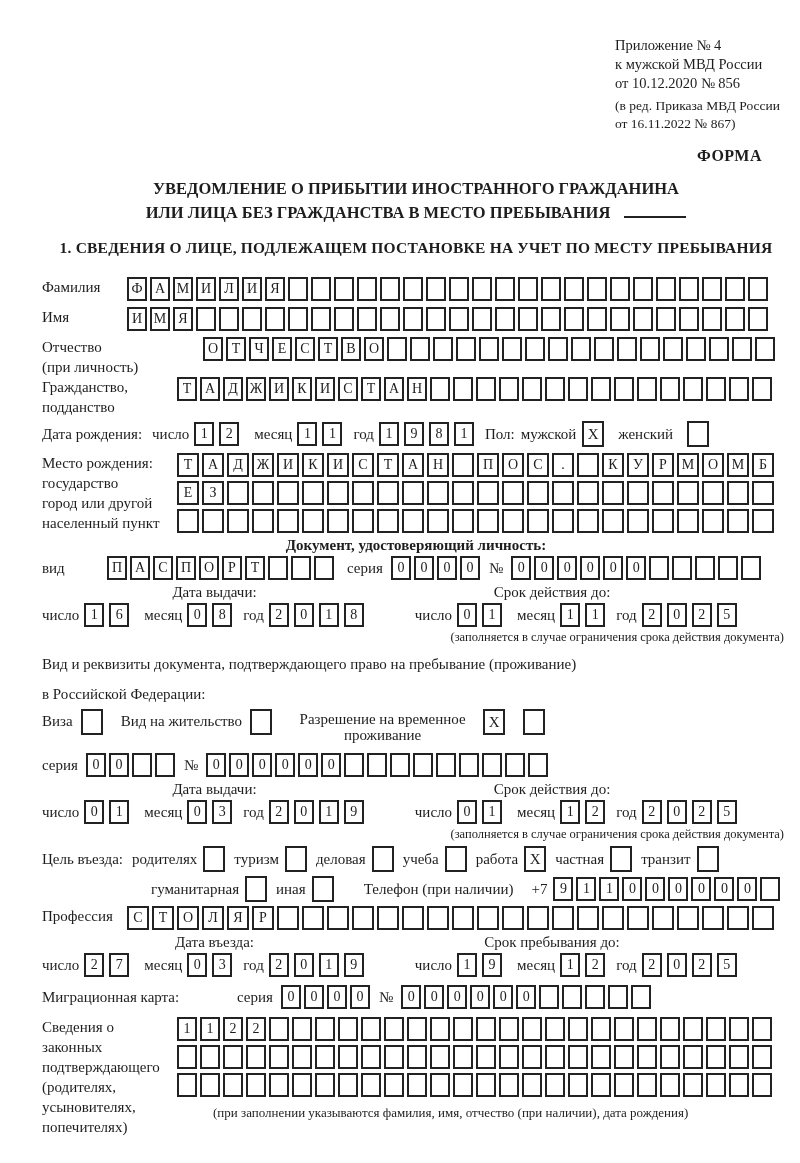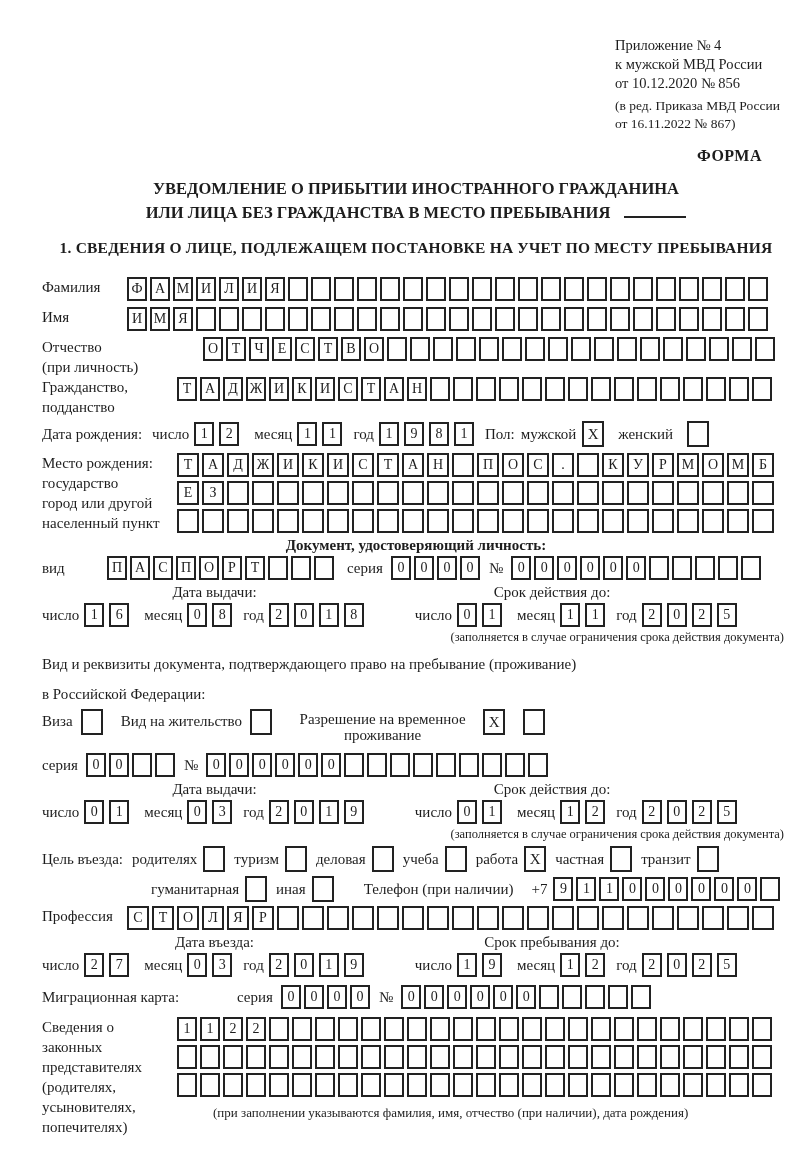--- a/index.html
+++ b/index.html
@@ -680,21 +680,21 @@
           <span class="cell"></span>
           <span class="cell"></span>
         </span>
     </div>
   </div>
 
   <div class="frow mt8">
     <div class="flabel w135">
       <div>Сведения о</div>
       <div>законных</div>
-      <div>представителях</div>
+      <div>подтверждающего</div>
       <div>(родителях,</div>
       <div>усыновителях,</div>
       <div>попечителях)</div>
     </div>
     <div class="stack">
       <div class="cellrow">
           <span class="cell">1</span>
           <span class="cell">1</span>
           <span class="cell">2</span>
           <span class="cell">2</span>

